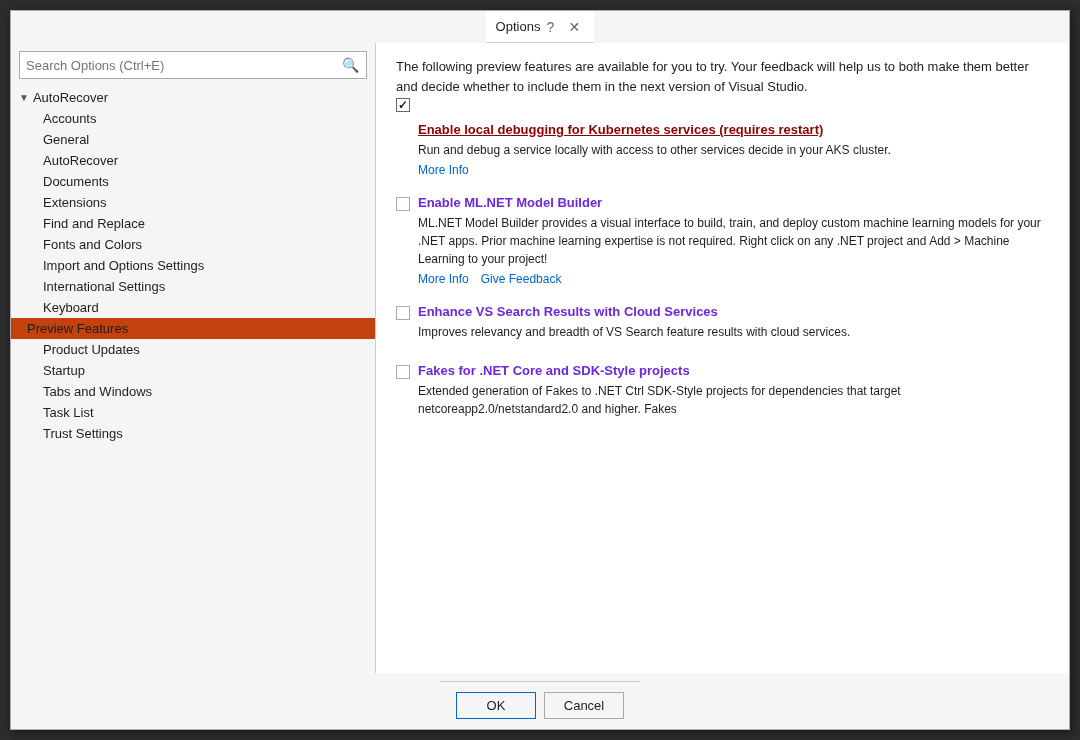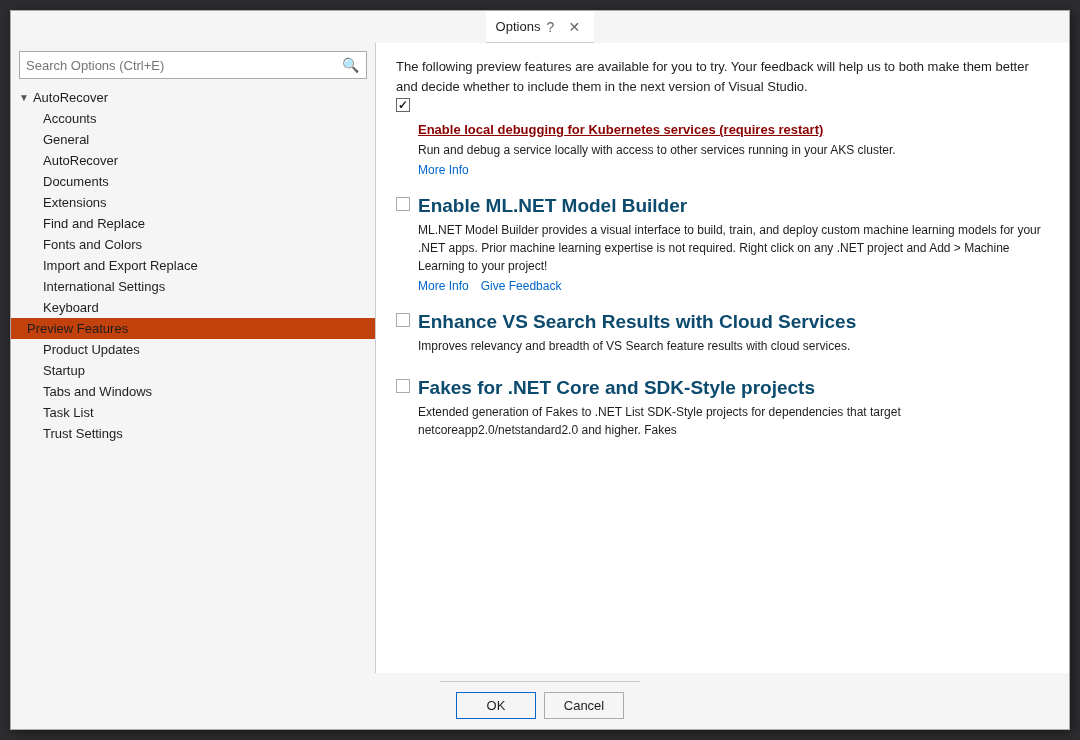--- a/index.html
+++ b/index.html
@@ -204,23 +204,23 @@
     .feature-title {
       font-size: 13px;
       font-weight: bold;
       color: #8b0000;
       text-decoration: underline;
       margin-bottom: 4px;
       margin-top: 26px;
     }
 
     .feature-title-plain {
-      font-size: 19px;
+      font-size: 13px;
       font-weight: bold;
-      color: #0c4a6e;
+      color: #6d28d9;
       margin-bottom: 4px;
     }
 
     .feature-desc {
       font-size: 12px;
       color: #1e1e1e;
       line-height: 1.5;
       margin-bottom: 4px;
     }
 
@@ -306,21 +306,21 @@
         </div>
 
         <div id="tree-items">
             <div class="tree-item">Accounts</div>
             <div class="tree-item">General</div>
             <div class="tree-item">AutoRecover</div>
             <div class="tree-item">Documents</div>
             <div class="tree-item">Extensions</div>
             <div class="tree-item">Find and Replace</div>
             <div class="tree-item">Fonts and Colors</div>
-            <div class="tree-item">Import and Export Replace</div>
+            <div class="tree-item">Import and Options Settings</div>
             <div class="tree-item">International Settings</div>
             <div class="tree-item">Keyboard</div>
             <div class="tree-item selected">Preview Features</div>
             <div class="tree-item">Product Updates</div>
             <div class="tree-item">Startup</div>
             <div class="tree-item">Tabs and Windows</div>
             <div class="tree-item">Task List</div>
             <div class="tree-item">Trust Settings</div>
           </div>
       </div>
@@ -333,21 +333,21 @@
 
         <div id="features-container">
             <div class="feature-item">
               <div class="feature-checkbox-area">
                 <div class="feature-checkbox checked">
                   <span class="checkmark">✓</span>
                 </div>
               </div>
               <div class="feature-content">
                 <div class="feature-title">Enable local debugging for Kubernetes services (requires restart)</div>
-                <div class="feature-desc">Run and debug a service locally with access to other services running in your AKS cluster.</div>
+                <div class="feature-desc">Run and debug a service locally with access to other services decide in your AKS cluster.</div>
                 <div class="feature-links">
                   <a class="feature-link" href="#">More Info</a>
                 </div>
               </div>
             </div>
             <div class="feature-item">
               <div class="feature-checkbox-area">
                 <div class="feature-checkbox"></div>
               </div>
               <div class="feature-content">
@@ -367,21 +367,21 @@
                 <div class="feature-title-plain">Enhance VS Search Results with Cloud Services</div>
                 <div class="feature-desc">Improves relevancy and breadth of VS Search feature results with cloud services.</div>
               </div>
             </div>
             <div class="feature-item">
               <div class="feature-checkbox-area">
                 <div class="feature-checkbox"></div>
               </div>
               <div class="feature-content">
                 <div class="feature-title-plain">Fakes for .NET Core and SDK-Style projects</div>
-                <div class="feature-desc">Extended generation of Fakes to .NET List SDK-Style projects for dependencies that target netcoreapp2.0/netstandard2.0 and higher. Fakes</div>
+                <div class="feature-desc">Extended generation of Fakes to .NET Ctrl SDK-Style projects for dependencies that target netcoreapp2.0/netstandard2.0 and higher. Fakes</div>
               </div>
             </div>
           </div>
       </div>
     </div>
 
   </div>
 
   <div class="dialog-footer">
     <button class="footer-btn primary">OK</button>

